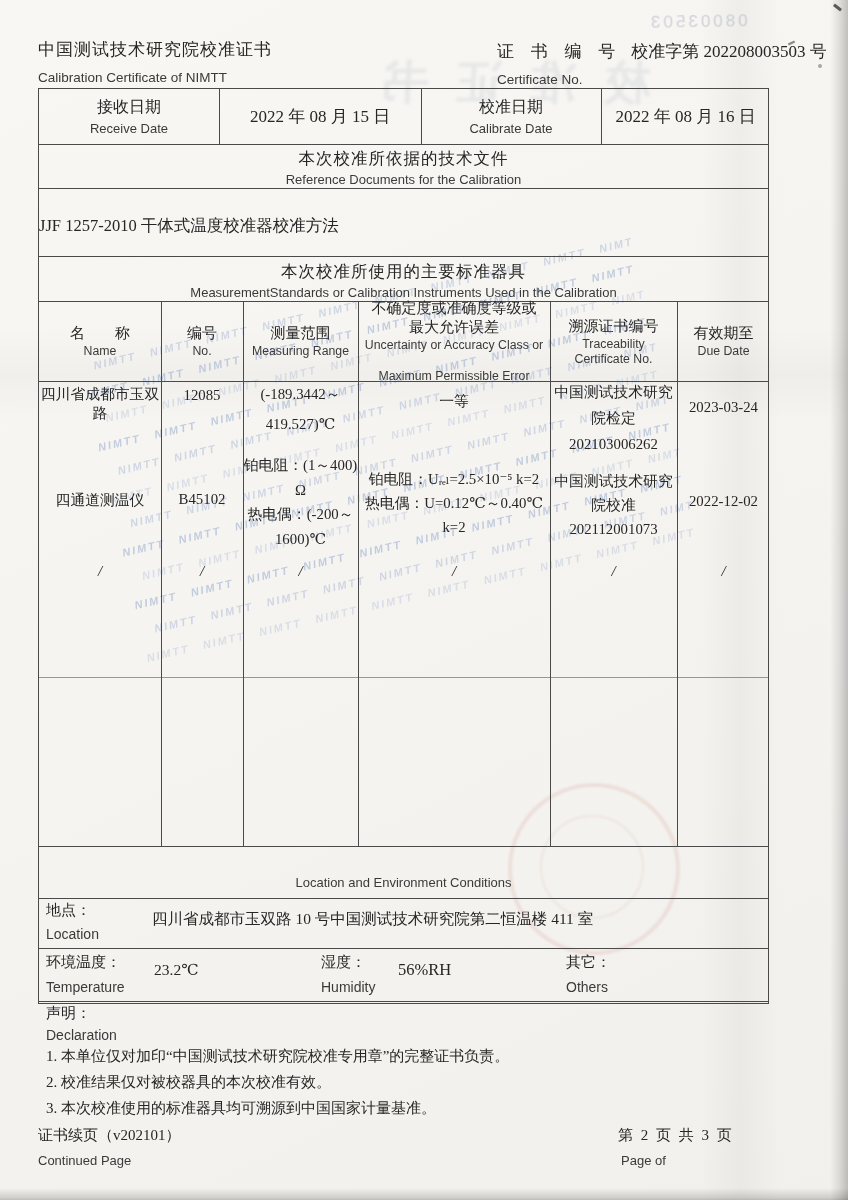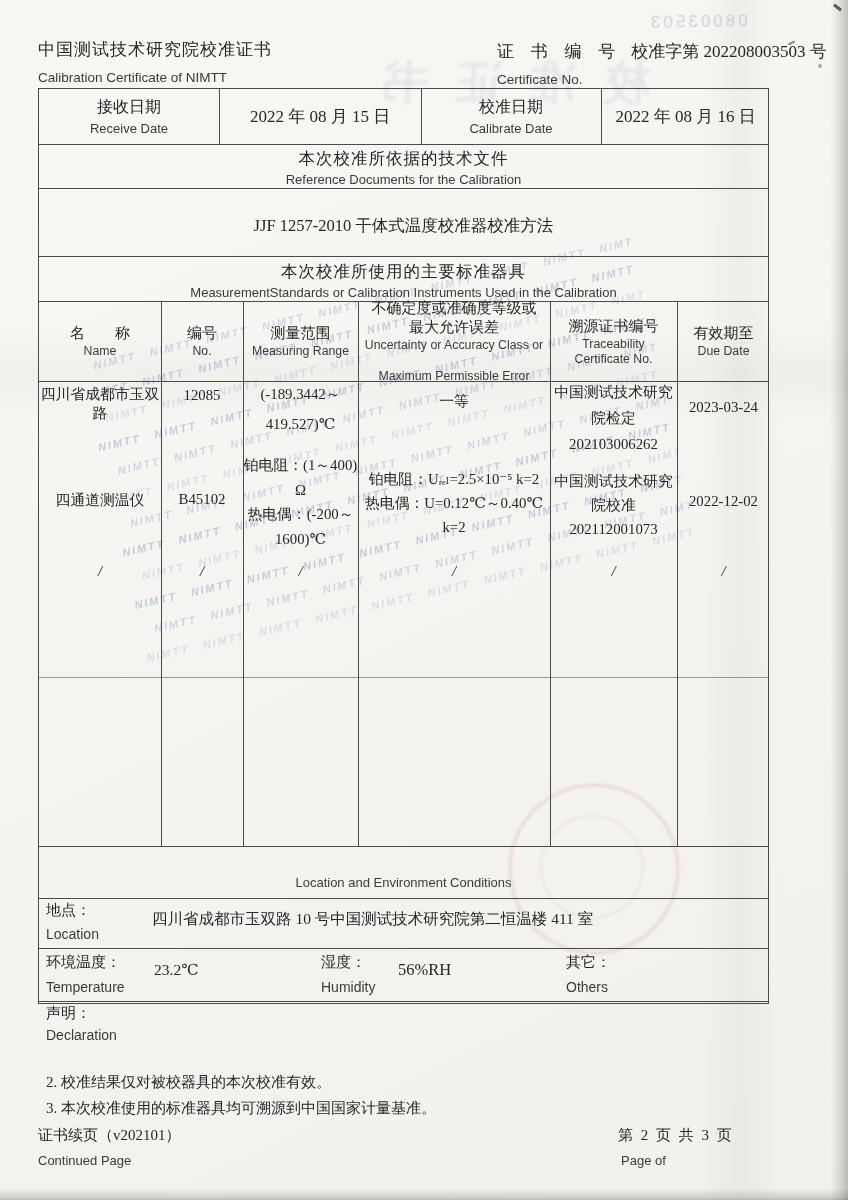--- a/index.html
+++ b/index.html
@@ -53,21 +53,21 @@
   .cell{position:absolute;display:flex;flex-direction:column;align-items:center;
     justify-content:center;text-align:center;box-sizing:border-box;}
   .cell .cn{font-size:16px;}
   .cell .en{font-size:13px;margin-top:3px;}
   .thead .cn{font-size:15px;line-height:19px;}
   .thead .en{font-size:12.3px;line-height:15px;margin-top:2px;}
   .dateval{font-size:17px;}
 
   .sect-title{position:absolute;width:100%;text-align:center;font-size:16.5px;letter-spacing:1px;}
   .sect-sub{position:absolute;width:100%;text-align:center;font-size:13px;}
-  .ref-content{position:absolute;width:100%;text-align:center;font-size:16.5px;}
+  .ref-content{position:absolute;width:100%;text-align:left;font-size:16.5px;}
 
   .bodytxt{position:absolute;text-align:center;font-size:14.8px;}
   .lines{line-height:26px;}
   .slash{position:absolute;font-size:15px;font-style:italic;text-align:center;}
 
   .lbl-cn{position:absolute;font-size:15px;}
   .lbl-en{position:absolute;font-size:14px;text-align:right;}
   .val{position:absolute;font-size:15.5px;text-align:right;}
 
   .decl-item{position:absolute;left:7px;font-size:15px;white-space:nowrap;}
@@ -255,20 +255,21 @@
     <div class="val" style="left:115px;top:872px">23.2℃</div>
     <div class="lbl-cn cn-sans" style="left:282px;top:864px">湿度：</div>
     <div class="lbl-en en" style="left:282px;top:890px">Humidity</div>
     <div class="val" style="left:359px;top:871px;font-size:16.5px">56%RH</div>
     <div class="lbl-cn cn-sans" style="left:527px;top:864px">其它：</div>
     <div class="lbl-en en" style="left:527px;top:890px">Others</div>
     <div class="hline" style="top:912px"></div>
 
     <div class="lbl-cn cn-sans" style="left:7px;top:915px">声明：</div>
     <div class="lbl-en en" style="left:7px;top:938px">Declaration</div>
+    <div class="decl-item" style="top:958px">1. 本单位仅对加印“中国测试技术研究院校准专用章”的完整证书负责。</div>
     <div class="decl-item" style="top:984px">2. 校准结果仅对被校器具的本次校准有效。</div>
     <div class="decl-item" style="top:1010px">3. 本次校准使用的标准器具均可溯源到中国国家计量基准。</div>
   </div>
 
   <div class="foot-left-cn">证书续页（v202101）</div>
   <div class="foot-left-en en">Continued Page</div>
   <div class="foot-right-cn">第 2 页 共 3 页</div>
   <div class="foot-right-en en">Page of</div>
 
 </div>

